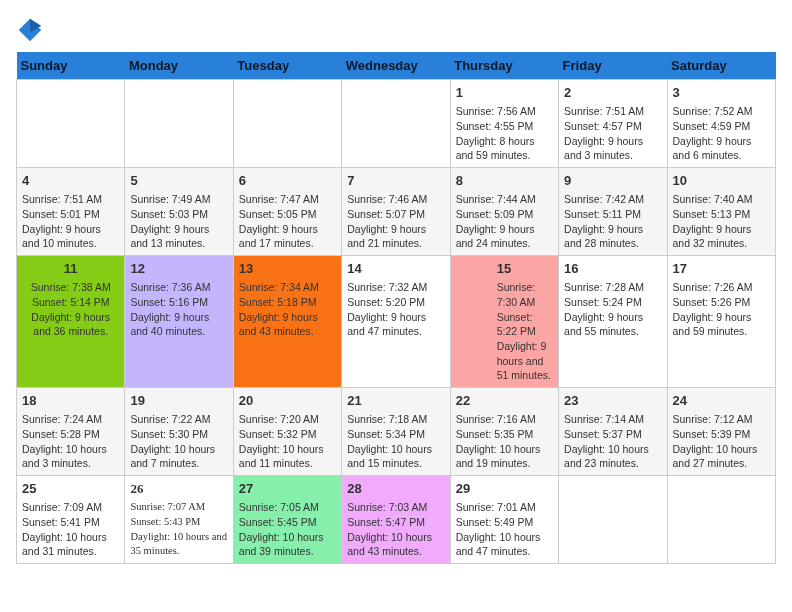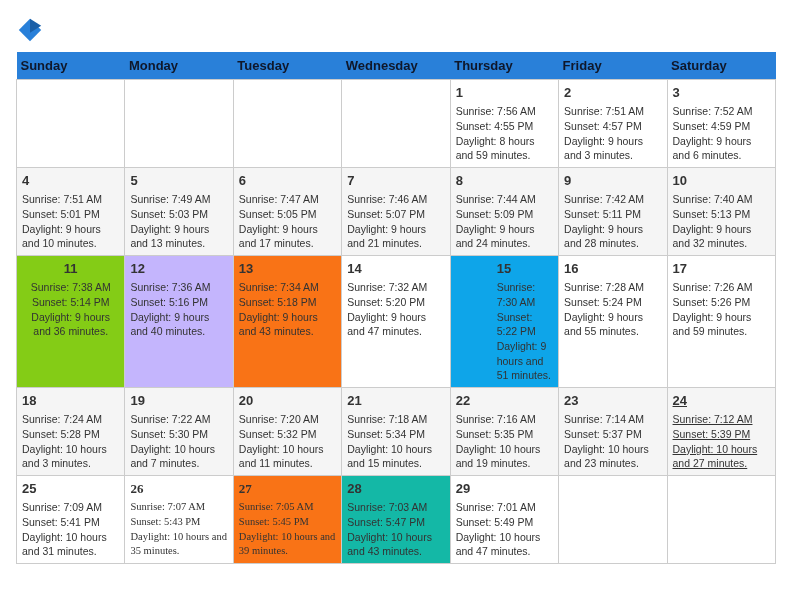--- a/index.html
+++ b/index.html
@@ -142,36 +142,36 @@
         <td style="background-color: rgb(245, 245, 245);"><span class="date-num">7</span><span>Sunrise: 7:46 AM</span><br><span>Sunset: 5:07 PM</span><br><span>Daylight: 9 hours and 21 minutes.</span></td>
         <td style="background-color: rgb(245, 245, 245);"><span class="date-num">8</span><span>Sunrise: 7:44 AM</span><br><span>Sunset: 5:09 PM</span><br><span>Daylight: 9 hours and 24 minutes.</span></td>
         <td style="background-color: rgb(245, 245, 245);"><span class="date-num">9</span><span>Sunrise: 7:42 AM</span><br><span>Sunset: 5:11 PM</span><br><span>Daylight: 9 hours and 28 minutes.</span></td>
         <td style="background-color: rgb(245, 245, 245);"><span class="date-num">10</span><span>Sunrise: 7:40 AM</span><br><span>Sunset: 5:13 PM</span><br><span>Daylight: 9 hours and 32 minutes.</span></td>
       </tr>
       <tr>
         <td style="background-color: #84cc16; text-align: center;"><span class="date-num">11</span><span>Sunrise: 7:38 AM</span><br><span>Sunset: 5:14 PM</span><br><span>Daylight: 9 hours and 36 minutes.</span></td>
         <td style="background-color: #c4b5fd;"><span class="date-num">12</span><span>Sunrise: 7:36 AM</span><br><span>Sunset: 5:16 PM</span><br><span>Daylight: 9 hours and 40 minutes.</span></td>
         <td style="background-color: #f97316;"><span class="date-num">13</span><span>Sunrise: 7:34 AM</span><br><span>Sunset: 5:18 PM</span><br><span>Daylight: 9 hours and 43 minutes.</span></td>
         <td style="background-color: rgb(255, 255, 255);"><span class="date-num">14</span><span>Sunrise: 7:32 AM</span><br><span>Sunset: 5:20 PM</span><br><span>Daylight: 9 hours and 47 minutes.</span></td>
-        <td style="background-color: #0ea5e9; padding-left: 46px;"><span class="date-num">15</span><span>Sunrise: 7:30 AM</span><br><span>Sunset: 5:22 PM</span><br><span>Daylight: 9 hours and 51 minutes.</span></td>
+        <td style="background-color: #fca5a5; padding-left: 46px;"><span class="date-num">15</span><span>Sunrise: 7:30 AM</span><br><span>Sunset: 5:22 PM</span><br><span>Daylight: 9 hours and 51 minutes.</span></td>
         <td style="background-color: rgb(255, 255, 255);"><span class="date-num">16</span><span>Sunrise: 7:28 AM</span><br><span>Sunset: 5:24 PM</span><br><span>Daylight: 9 hours and 55 minutes.</span></td>
         <td style="background-color: rgb(255, 255, 255);"><span class="date-num">17</span><span>Sunrise: 7:26 AM</span><br><span>Sunset: 5:26 PM</span><br><span>Daylight: 9 hours and 59 minutes.</span></td>
       </tr>
       <tr>
         <td style="background-color: rgb(245, 245, 245);"><span class="date-num">18</span><span>Sunrise: 7:24 AM</span><br><span>Sunset: 5:28 PM</span><br><span>Daylight: 10 hours and 3 minutes.</span></td>
         <td style="background-color: rgb(245, 245, 245);"><span class="date-num">19</span><span>Sunrise: 7:22 AM</span><br><span>Sunset: 5:30 PM</span><br><span>Daylight: 10 hours and 7 minutes.</span></td>
         <td style="background-color: rgb(245, 245, 245);"><span class="date-num">20</span><span>Sunrise: 7:20 AM</span><br><span>Sunset: 5:32 PM</span><br><span>Daylight: 10 hours and 11 minutes.</span></td>
         <td style="background-color: rgb(245, 245, 245);"><span class="date-num">21</span><span>Sunrise: 7:18 AM</span><br><span>Sunset: 5:34 PM</span><br><span>Daylight: 10 hours and 15 minutes.</span></td>
         <td style="background-color: rgb(245, 245, 245);"><span class="date-num">22</span><span>Sunrise: 7:16 AM</span><br><span>Sunset: 5:35 PM</span><br><span>Daylight: 10 hours and 19 minutes.</span></td>
         <td style="background-color: rgb(245, 245, 245);"><span class="date-num">23</span><span>Sunrise: 7:14 AM</span><br><span>Sunset: 5:37 PM</span><br><span>Daylight: 10 hours and 23 minutes.</span></td>
-        <td style="background-color: rgb(245, 245, 245); text-decoration: underline;"><span class="date-num">24</span><span>Sunrise: 7:12 AM</span><br><span>Sunset: 5:39 PM</span><br><span>Daylight: 10 hours and 27 minutes.</span></td>
+        <td style="background-color: rgb(245, 245, 245);"><span class="date-num">24</span><span>Sunrise: 7:12 AM</span><br><span>Sunset: 5:39 PM</span><br><span>Daylight: 10 hours and 27 minutes.</span></td>
       </tr>
       <tr>
         <td style="background-color: rgb(255, 255, 255);"><span class="date-num">25</span><span>Sunrise: 7:09 AM</span><br><span>Sunset: 5:41 PM</span><br><span>Daylight: 10 hours and 31 minutes.</span></td>
         <td style="background-color: rgb(255, 255, 255); font-family: Liberation Serif, serif;"><span class="date-num">26</span><span>Sunrise: 7:07 AM</span><br><span>Sunset: 5:43 PM</span><br><span>Daylight: 10 hours and 35 minutes.</span></td>
-        <td style="background-color: #f97316; font-family: Liberation Serif, serif;"><span class="date-num">27</span><span>Sunrise: 7:05 AM</span><br><span>Sunset: 5:45 PM</span><br><span>Daylight: 10 hours and 39 minutes.</span></td>
-        <td style="background-color: #14b8a6;"><span class="date-num">28</span><span>Sunrise: 7:03 AM</span><br><span>Sunset: 5:47 PM</span><br><span>Daylight: 10 hours and 43 minutes.</span></td>
+        <td style="background-color: #86efac;"><span class="date-num">27</span><span>Sunrise: 7:05 AM</span><br><span>Sunset: 5:45 PM</span><br><span>Daylight: 10 hours and 39 minutes.</span></td>
+        <td style="background-color: #f0abfc;"><span class="date-num">28</span><span>Sunrise: 7:03 AM</span><br><span>Sunset: 5:47 PM</span><br><span>Daylight: 10 hours and 43 minutes.</span></td>
         <td style="background-color: rgb(255, 255, 255); margin-left: 12px;"><span class="date-num">29</span><span>Sunrise: 7:01 AM</span><br><span>Sunset: 5:49 PM</span><br><span>Daylight: 10 hours and 47 minutes.</span></td>
         <td class="empty-cell"></td>
         <td class="empty-cell"></td>
       </tr>
     </tbody>
 </table>
 
 </body></html>

